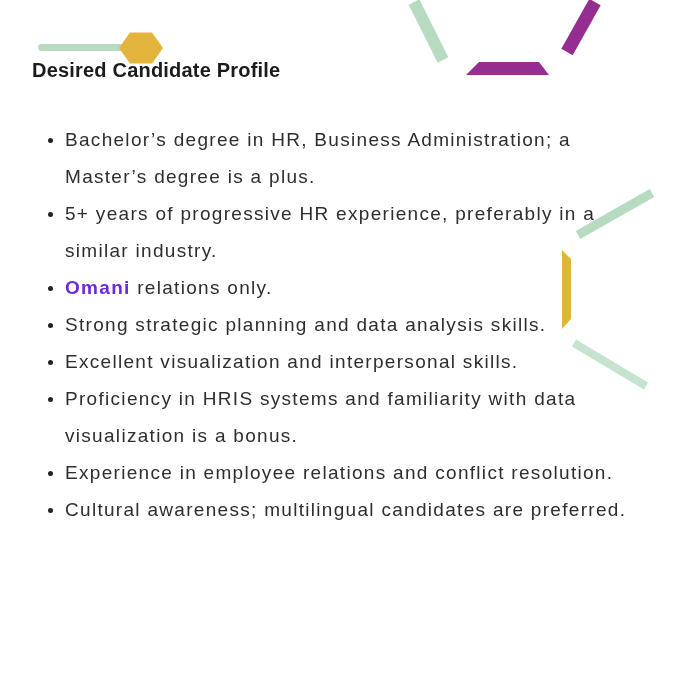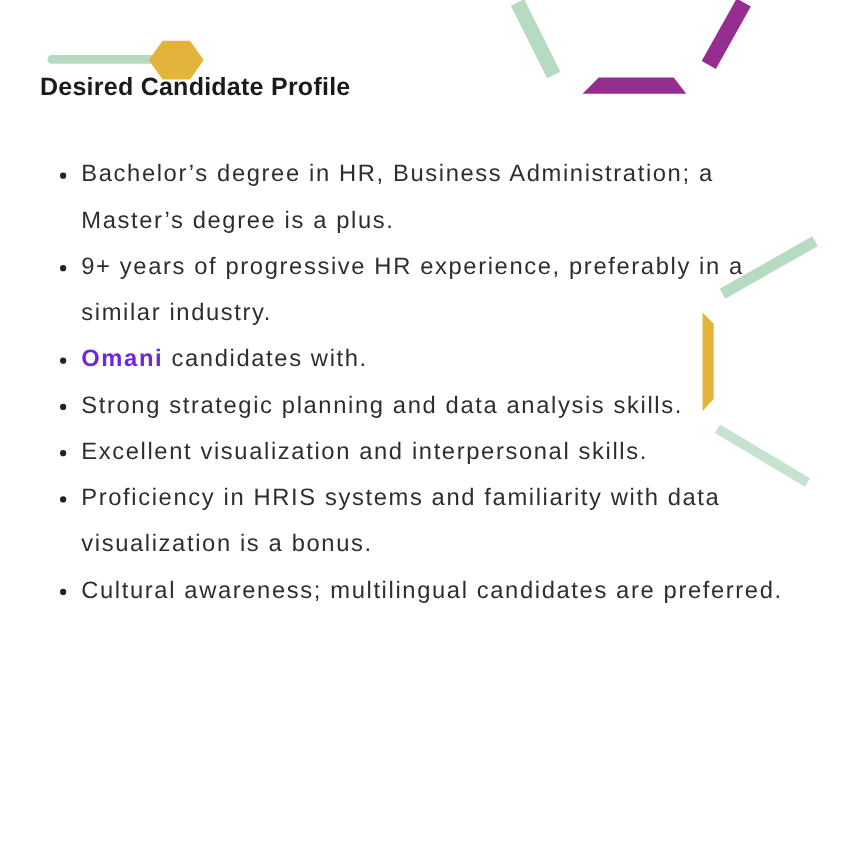--- a/index.html
+++ b/index.html
@@ -75,37 +75,41 @@
 
   <h1 class="title" style="color: rgb(27, 27, 27);">Desired Candidate Profile</h1>
 
   <ul class="requirements" style="color: rgb(46, 46, 46);">
     <li>
       <span class="bullet-dot"></span>
       <span class="item-text">Bachelor’s degree in HR, Business Administration; a Master’s degree is a plus.</span>
     </li>
     <li>
       <span class="bullet-dot"></span>
-      <span class="item-text">9+ years of progressive HR experience, preferably in a similar industry.</span>
+      <span class="item-text">5+ years of progressive HR experience, preferably in a similar industry.</span>
     </li>
     <li>
       <span class="bullet-dot"></span>
-      <span class="item-text"><span class="hl" style="color: #6d28d9;">Omani</span><span> candidates with.</span></span>
+      <span class="item-text"><span class="hl" style="color: #6d28d9;">Omani</span><span> relations only.</span></span>
     </li>
     <li>
       <span class="bullet-dot"></span>
       <span class="item-text">Strong strategic planning and data analysis skills.</span>
     </li>
     <li>
       <span class="bullet-dot"></span>
       <span class="item-text">Excellent visualization and interpersonal skills.</span>
     </li>
     <li>
       <span class="bullet-dot"></span>
       <span class="item-text">Proficiency in HRIS systems and familiarity with data visualization is a bonus.</span>
     </li>
     <li>
       <span class="bullet-dot"></span>
+      <span class="item-text">Experience in employee relations and conflict resolution.</span>
+    </li>
+    <li>
+      <span class="bullet-dot"></span>
       <span class="item-text">Cultural awareness; multilingual candidates are preferred.</span>
     </li>
   </ul>
 
 </div>
 
 </body></html>

